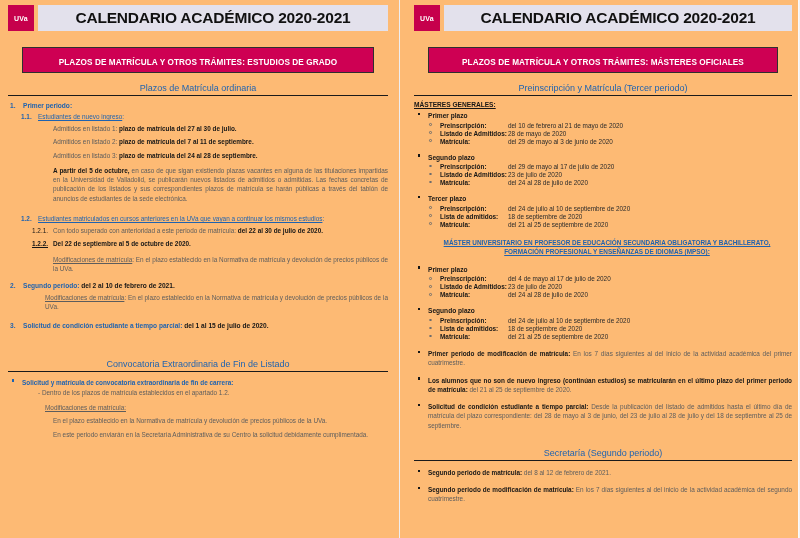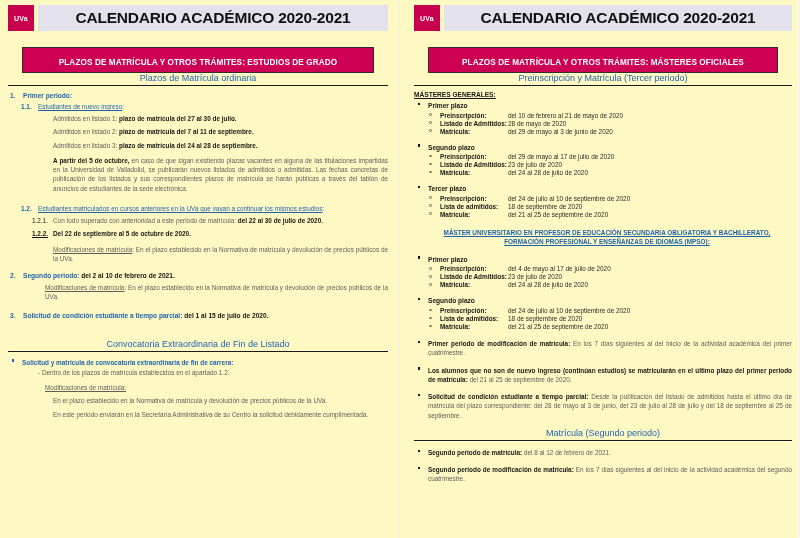--- a/index.html
+++ b/index.html
@@ -18,21 +18,21 @@
   .spread {
     display: flex;
     width: 800px;
     height: 538px;
     background: #ffffff;
   }
 
   
   .page {
     position: relative;
-    background: #fef9c3;
+    background: #fdba74;
     height: 538px;
     box-sizing: border-box;
     overflow: hidden;
   }
   .page-left  { width: 400px; padding: 0 12px 0 8px; }
   .page-right { width: 400px; padding: 0 8px 0 14px; }
 
   
   .gutter {
     position: absolute;
@@ -101,20 +101,21 @@
     font-size: 8.2px;
     letter-spacing: .1px;
   }
 
   
   .subhead {
     text-align: center;
     color: #1f63b0;
     font-size: 9px;
     font-weight: normal;
+    margin-top: 10px;
     margin-bottom: 2px;
   }
   .rule {
     border: 0;
     border-top: 1.6px solid #1b1b1b;
     margin: 0 0 5px 0;
   }
 
   
   .body-txt {
@@ -471,21 +472,21 @@
       <span class="dot"></span>
       <span class="bk">Los alumnos que no son de nuevo ingreso (continúan estudios) se matricularán en el último plazo del primer periodo de matrícula:</span><span class="gray"> del 21 al 25 de septiembre de 2020.</span>
     </div>
     <div class="bul dark" style="margin-top:8px;">
       <span class="dot"></span>
       <span class="bk">Solicitud de condición estudiante a tiempo parcial:</span><span class="gray"> Desde la publicación del listado de admitidos hasta el último día de matrícula del plazo correspondiente: del 28 de mayo al 3 de junio, del 23 de julio al 28 de julio y del 18 de septiembre al 25 de septiembre.</span>
     </div>
 
     <div class="spacer-8"></div>
 
-    <div class="subhead">Matrícula (Segundo periodo)</div>
+    <div class="subhead">Secretaría (Segundo periodo)</div>
     <hr class="rule">
 
     <div class="bul dark" style="margin-top:7px;">
       <span class="dot"></span>
       <span class="bk">Segundo periodo de matrícula:</span><span class="gray"> del 8 al 12 de febrero de 2021.</span>
     </div>
     <div class="bul dark" style="margin-top:8px;">
       <span class="dot"></span>
       <span class="bk">Segundo periodo de modificación de matrícula:</span><span class="gray"> En los 7 días siguientes al del inicio de la actividad académica del segundo cuatrimestre.</span>
     </div>

